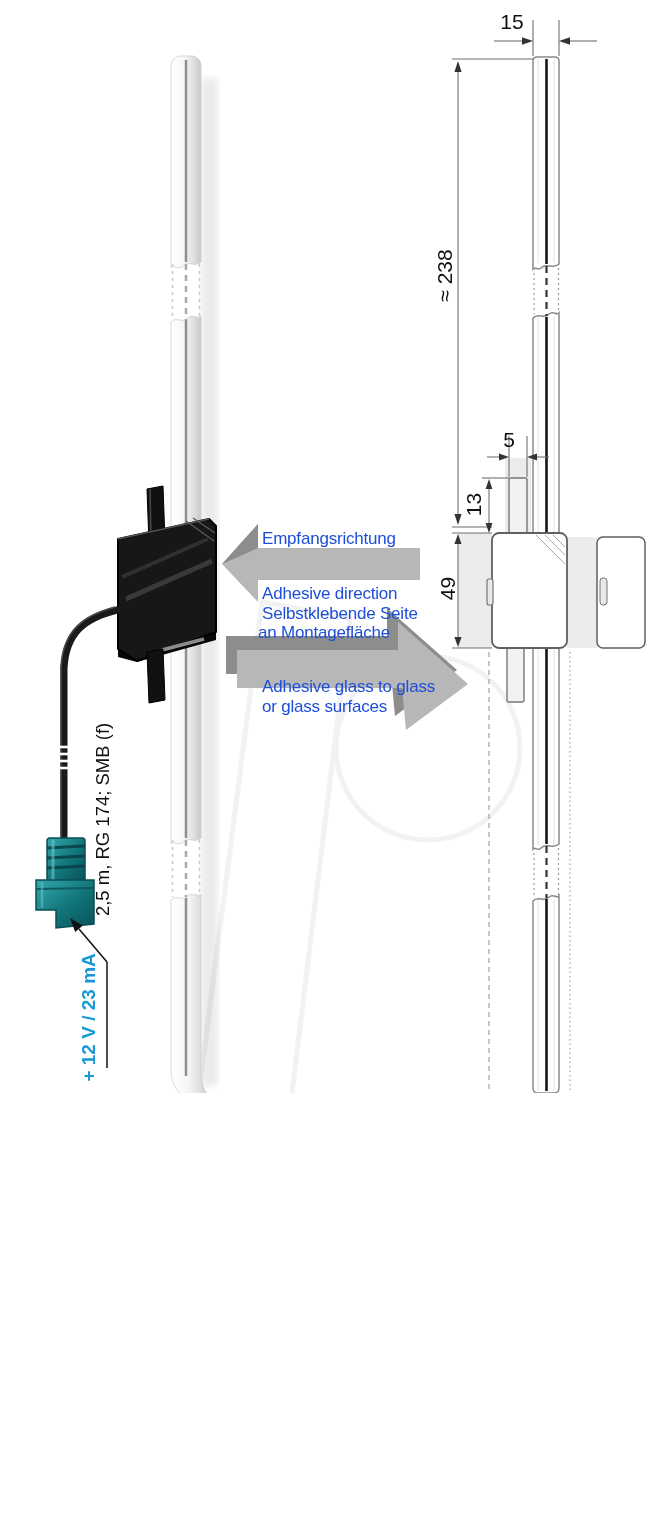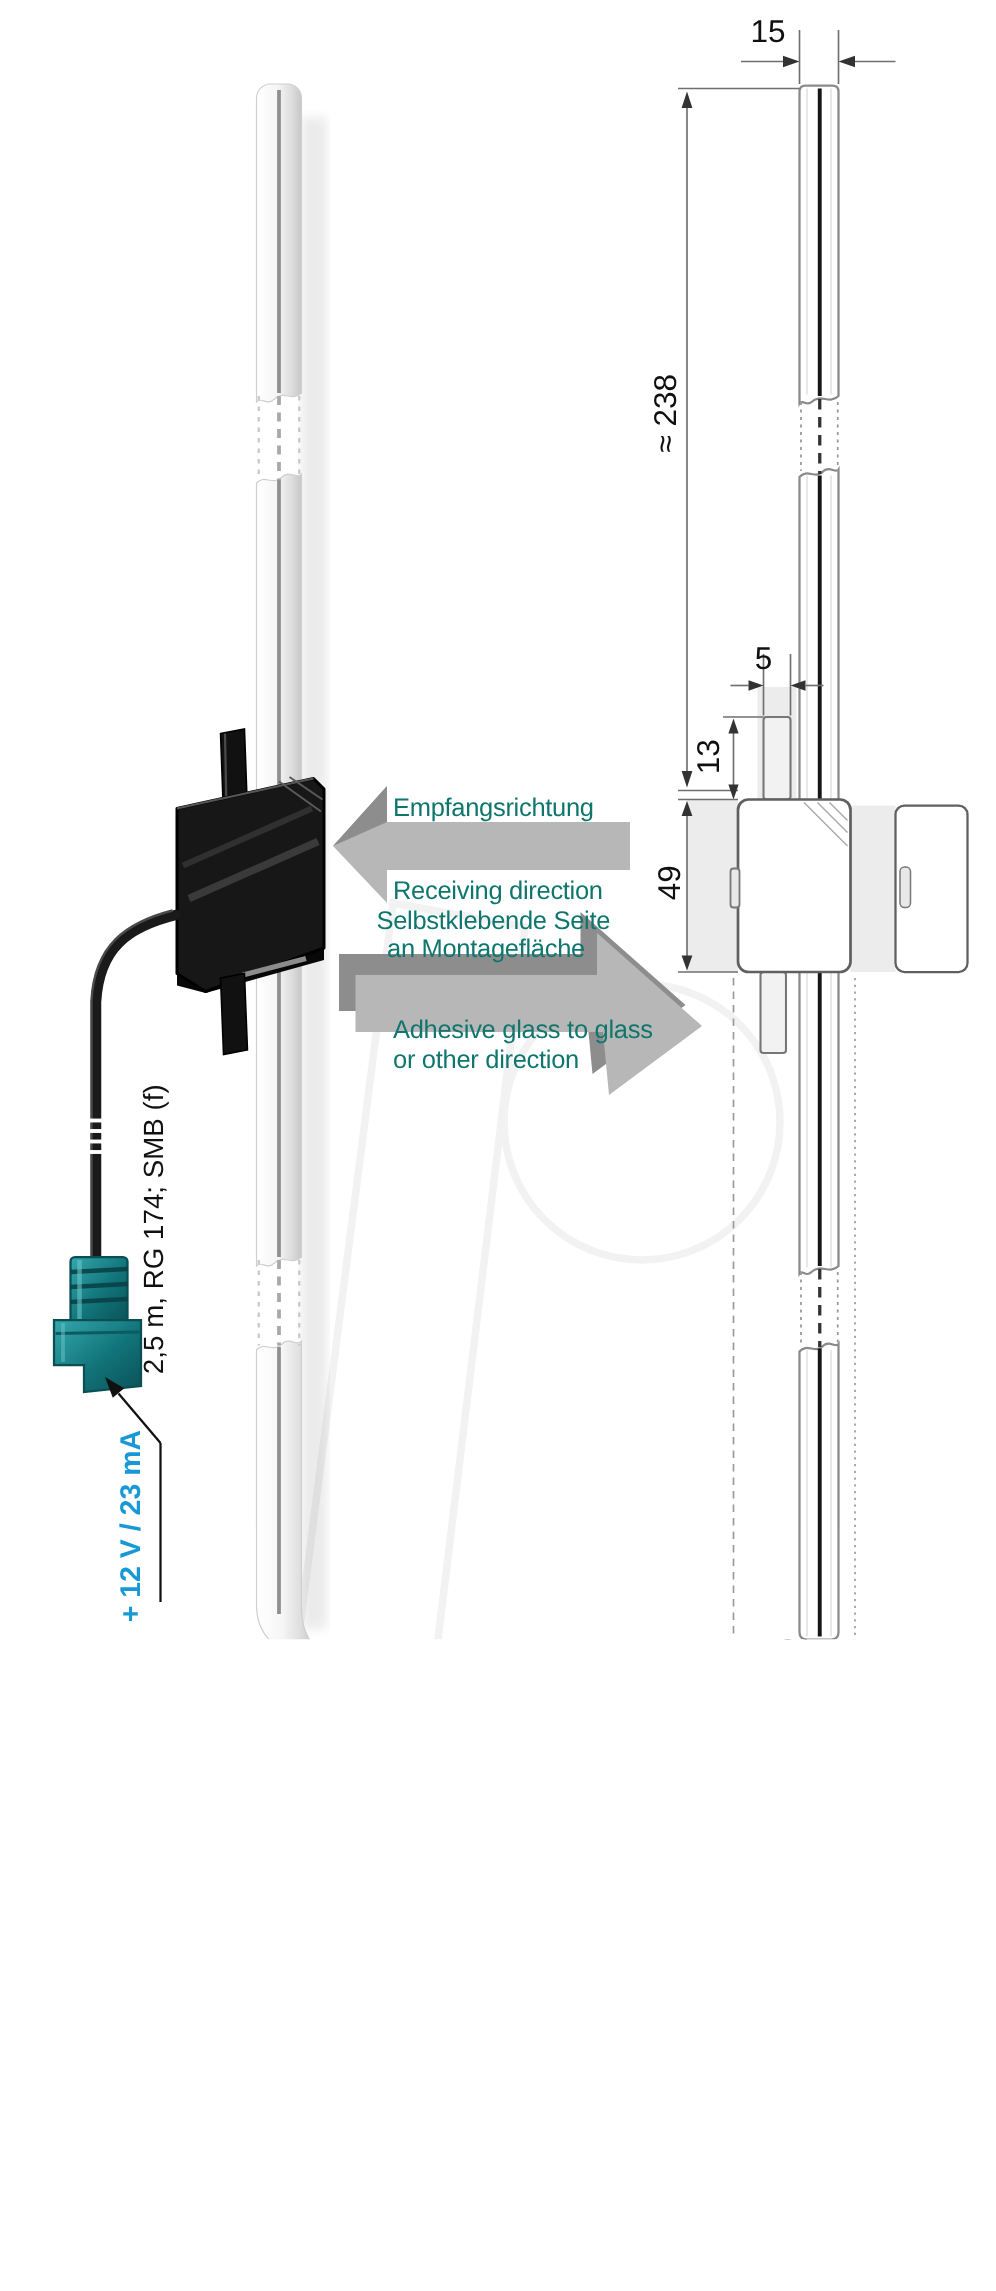--- a/index.html
+++ b/index.html
@@ -1,19 +1,19 @@
 <!DOCTYPE html>
 <html><head>
 <meta charset="utf-8">
 <style>
   html,body{margin:0;padding:0;background:#fff}
   .stage{position:relative;width:664px;height:1093px;background:#fff;overflow:hidden;
          font-family:"Liberation Sans",sans-serif}
   .stage svg{position:absolute;left:0;top:0}
-  .lbl{position:absolute;font:17px/1.18 "Liberation Sans",sans-serif;color:#0f766e;
+  .lbl{position:absolute;font:17px/1.18 "Liberation Sans",sans-serif;color:#1d4ed8;
        letter-spacing:-0.2px;white-space:nowrap}
   .dim{position:absolute;font:21px/1 "Liberation Sans",sans-serif;color:#101010;
        text-align:center;white-space:nowrap}
   .rot{transform:rotate(-90deg)}
   .cable-spec{position:absolute;font:18.5px/1.2 "Liberation Sans",sans-serif;color:#111;
        text-align:center;white-space:nowrap}
   .power-spec{position:absolute;font:bold 19px/1.2 "Liberation Sans",sans-serif;color:#1899d6;
        text-align:center;white-space:nowrap}
 </style>
 </head>
@@ -316,22 +316,22 @@
 
 <div class="dim" style="left:492px;top:11px;width:40px">15</div>
 <div class="dim rot" style="left:396px;top:265px;width:96px">≈ 238</div>
 <div class="dim" style="left:497px;top:429px;width:24px">5</div>
 <div class="dim rot" style="left:451px;top:494px;width:44px">13</div>
 <div class="dim rot" style="left:423px;top:578px;width:48px">49</div>
 <div class="dim" style="left:505px;top:1090px;width:52px">31</div>
 <div class="dim rot" style="left:563px;top:1101px;width:44px">6,7</div>
 
 <div class="lbl" style="left:262px;top:529px">Empfangsrichtung</div>
-<div class="lbl" style="left:262px;top:584px">Receiving direction</div>
-<div class="lbl" style="left:251px;top:604px">Selbstklebende Seite</div>
+<div class="lbl" style="left:262px;top:584px">Adhesive direction</div>
+<div class="lbl" style="left:262px;top:604px">Selbstklebende Seite</div>
 <div class="lbl" style="left:258px;top:623px">an Montagefläche</div>
 <div class="lbl" style="left:262px;top:677px">Adhesive glass to glass</div>
-<div class="lbl" style="left:262px;top:697px">or other direction</div>
+<div class="lbl" style="left:262px;top:697px">or glass surfaces</div>
 
 <div class="cable-spec rot" style="left:8px;top:810px;width:190px">2,5 m, RG 174; SMB (f)</div>
 <div class="power-spec rot" style="left:15px;top:1006px;width:148px">+ 12 V / 23 mA</div>
 
 </div>
 
 </body></html>

